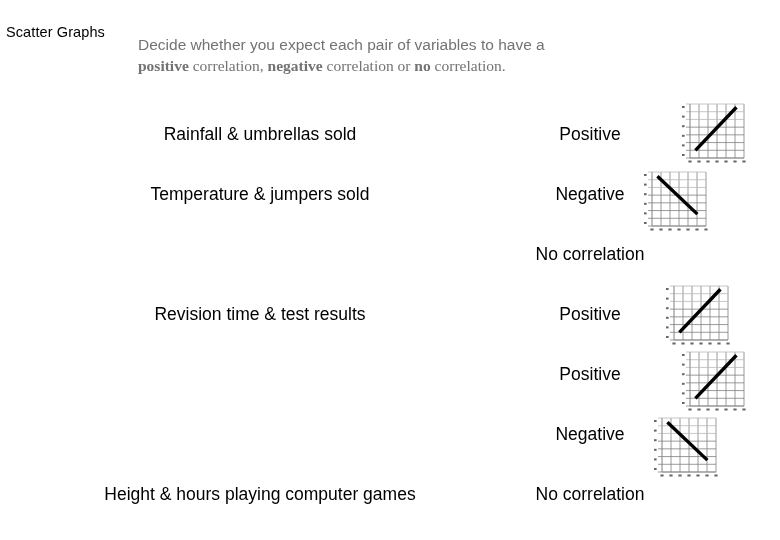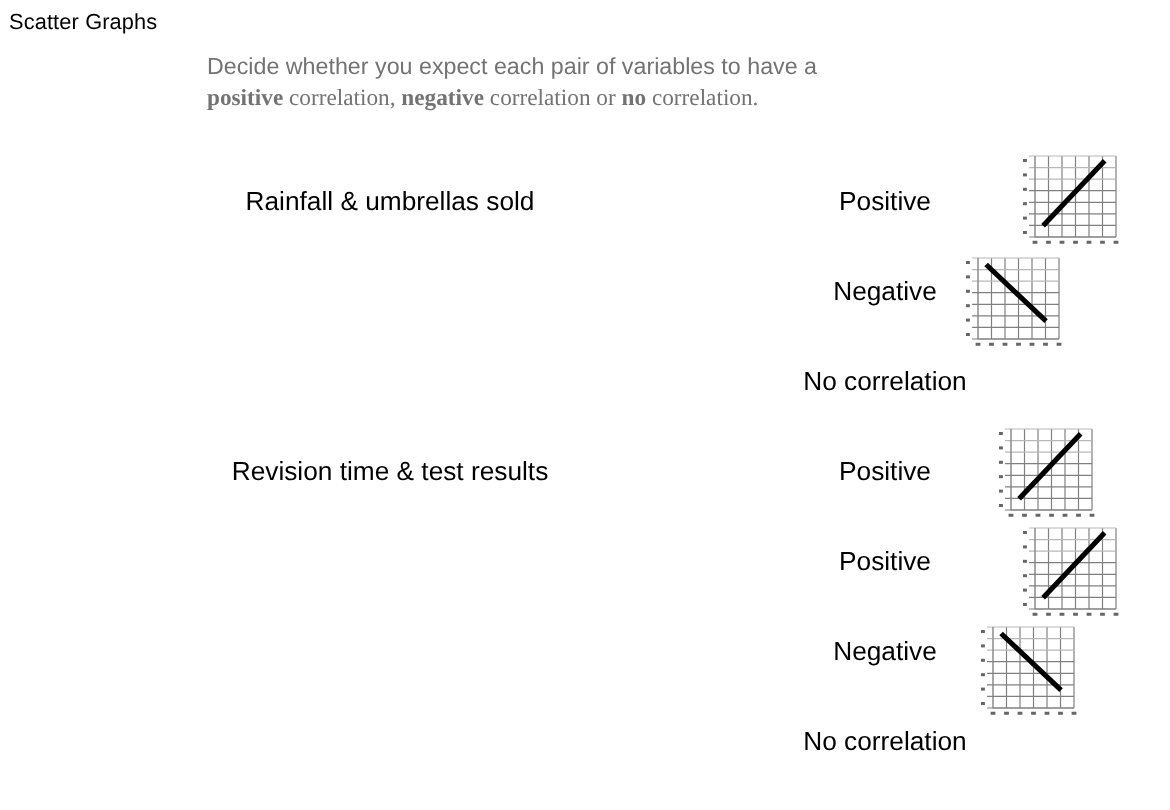--- a/index.html
+++ b/index.html
@@ -13,21 +13,21 @@
     position: relative;
     overflow: hidden;
     font-family: "Liberation Sans", sans-serif;
     color: #000000;
   }
 
   
   .slide-title {
     position: absolute;
     left: 6px;
-    top: 6px;
+    top: 23px;
     font-size: 14.5px;
     line-height: 18px;
     letter-spacing: 0.1px;
     color: #000;
     white-space: nowrap;
   }
 
   
   .instruction {
     position: absolute;
@@ -95,36 +95,38 @@
     <b>positive</b><span> correlation, </span><b>negative</b><span> correlation or </span><b>no</b><span> correlation.</span>
   </span>
 </div>
 
 <div class="rows" id="rows-host">
     <div class="row">
       <div class="row-item">Rainfall &amp; umbrellas sold</div>
       <div class="row-answer">Positive</div>
     </div>
     <div class="row">
+      <div class="row-item">Temperature &amp; jumpers sold</div>
       <div class="row-answer">Negative</div>
     </div>
     <div class="row">
       <div class="row-answer">No correlation</div>
     </div>
     <div class="row">
       <div class="row-item">Revision time &amp; test results</div>
       <div class="row-answer">Positive</div>
     </div>
     <div class="row">
       <div class="row-answer">Positive</div>
     </div>
     <div class="row">
       <div class="row-answer">Negative</div>
     </div>
     <div class="row">
+      <div class="row-item">Height &amp; hours playing computer games</div>
       <div class="row-answer">No correlation</div>
     </div>
   </div>
 <div id="thumbs-host">
     <div class="thumb" style="left: 676px; top: 100px;">
       <svg width="72" height="72" viewBox="0 0 72 72">
         <line x1="14" x2="14" y1="4" y2="58" stroke="#b8b8b8" stroke-width="0.8"></line>
         <line x1="23" x2="23" y1="4" y2="58" stroke="#808080" stroke-width="0.8"></line>
         <line x1="32" x2="32" y1="4" y2="58" stroke="#808080" stroke-width="0.8"></line>
         <line x1="41" x2="41" y1="4" y2="58" stroke="#808080" stroke-width="0.8"></line>

